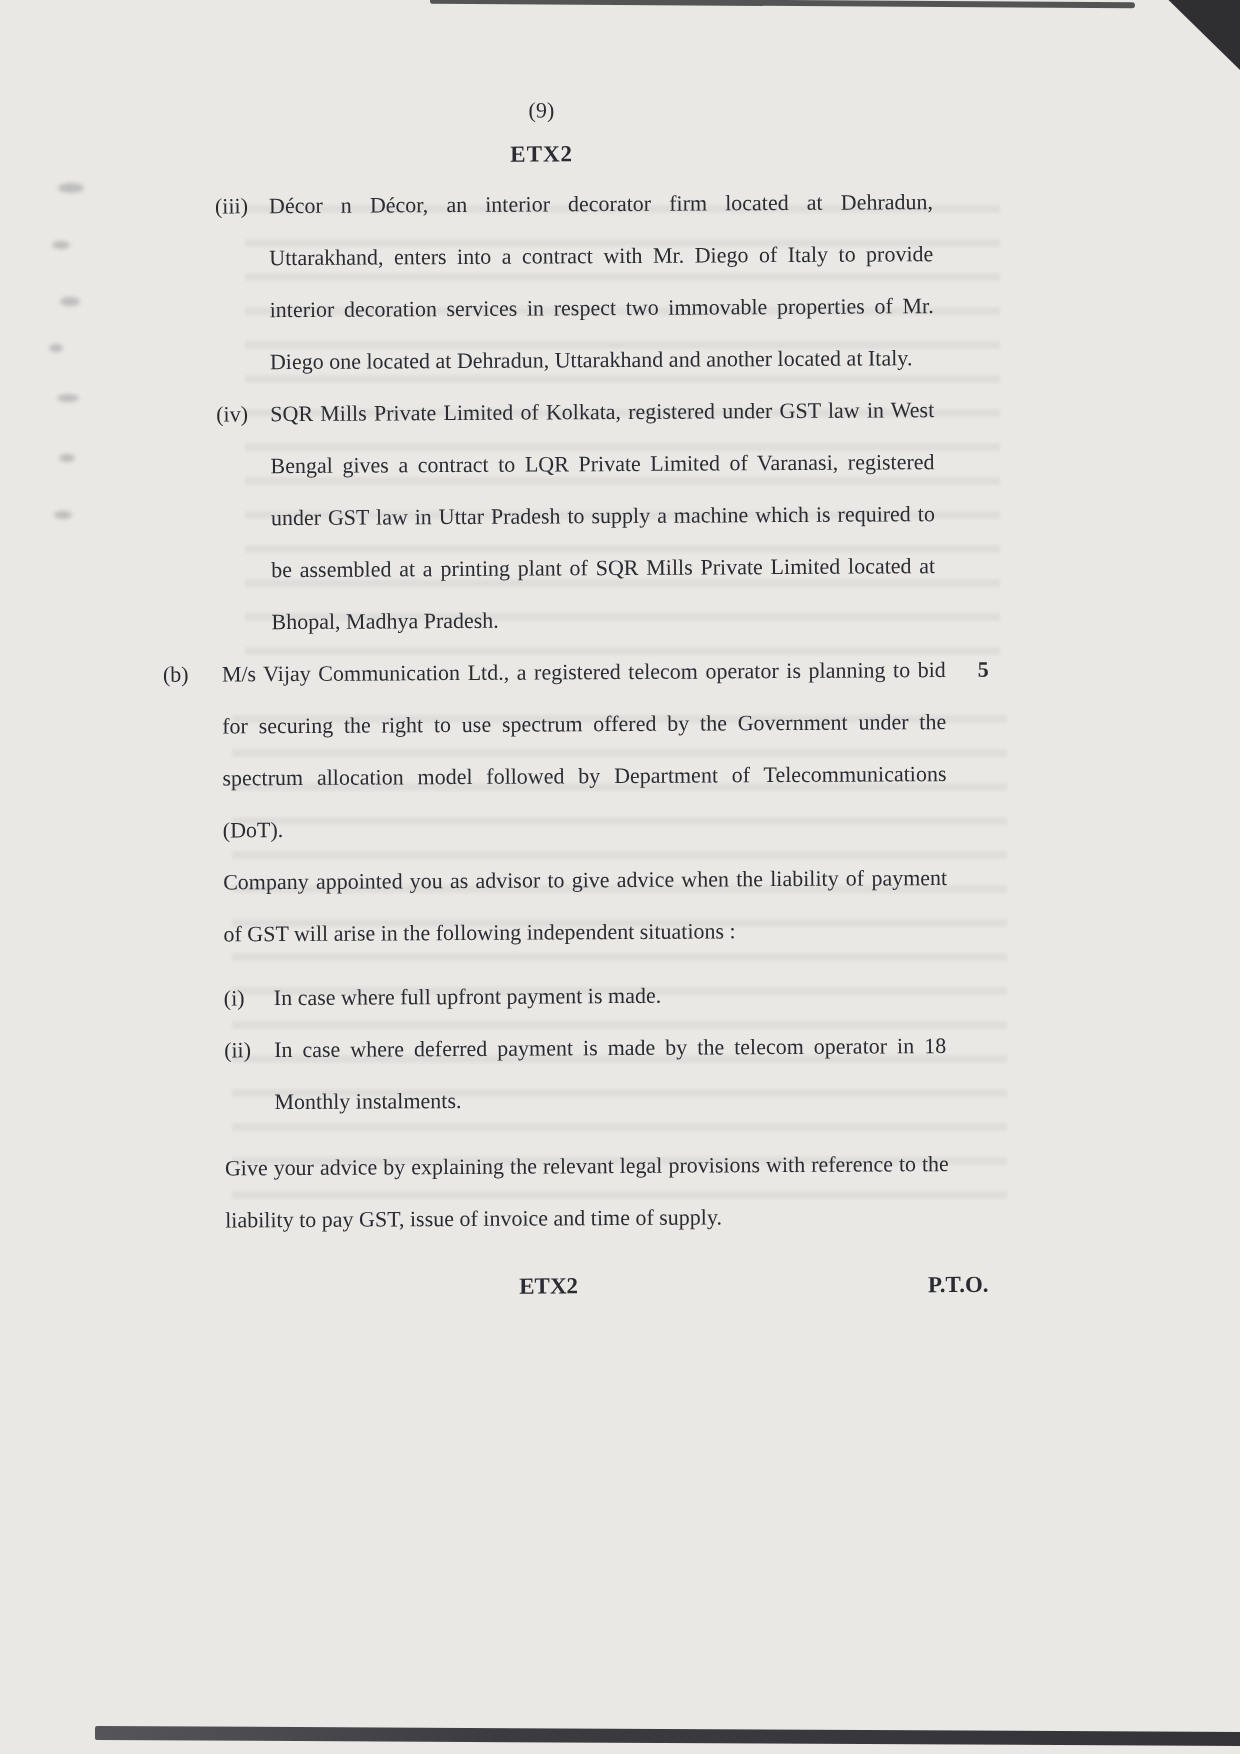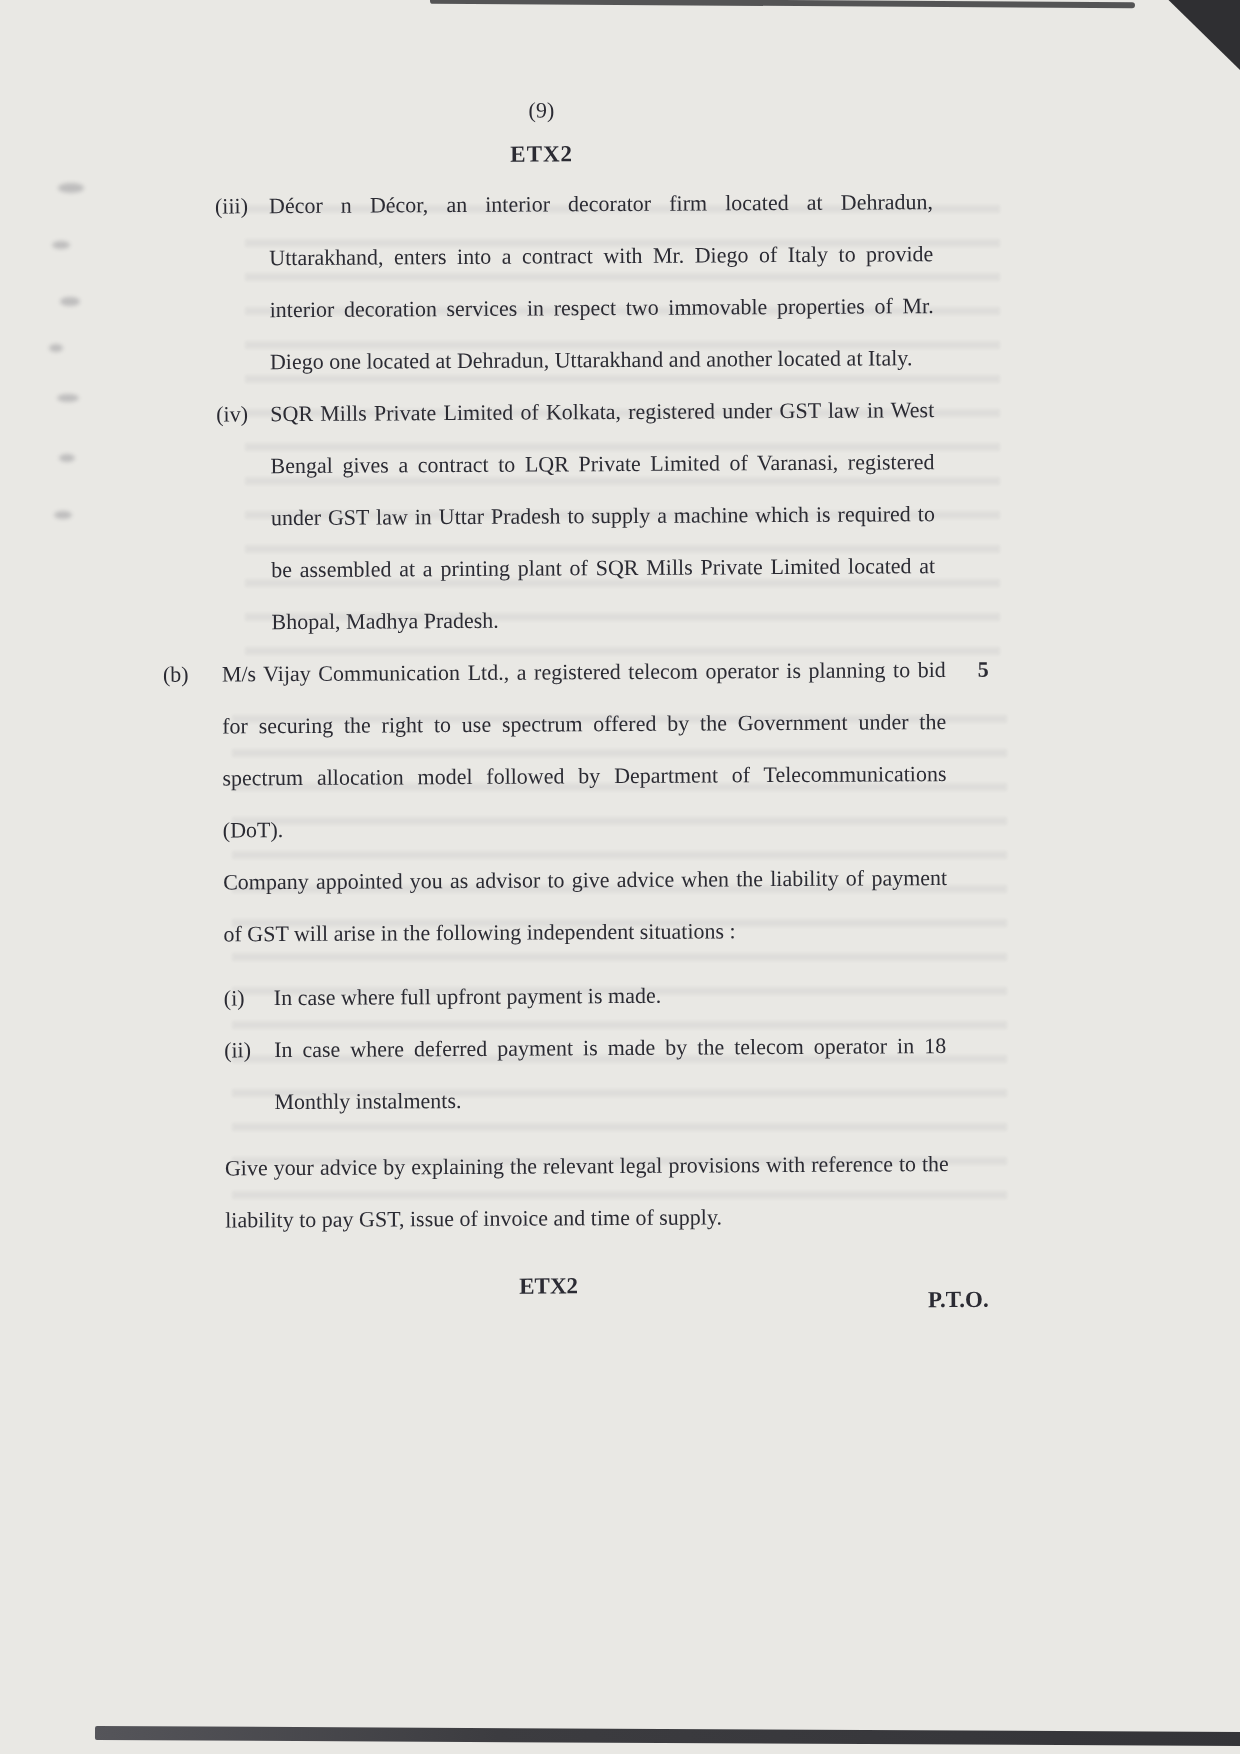--- a/index.html
+++ b/index.html
@@ -42,21 +42,21 @@
 
   .para { margin-left: 222px; width: 724px; text-align: justify; }
 
   .sub { margin-left: 222px; }
   .sub .label { width: 50px; }
   .sub .text { width: 672px; }
   .sub-i { margin-top: 12px; }
   .p-advice { margin-top: 14px; }
 
   .footer { position: relative; width: 1090px; text-align: center; margin-top: 16px; font-size: 23px; }
-  .footer .pto { position: absolute; right: 105px; top: 16px; }
+  .footer .pto { position: absolute; right: 105px; top: 1px; }
 
   
   .edge-top {
     position: absolute; top: 0; left: 430px; width: 705px; height: 6px;
     background: #3a3a3c; transform: rotate(0.35deg); border-radius: 3px; opacity: 0.85;
   }
   .corner-tr {
     position: absolute; top: 0; right: 0; width: 110px; height: 70px;
     background: #2f2f32;
     clip-path: polygon(35% 0, 100% 0, 100% 100%);

